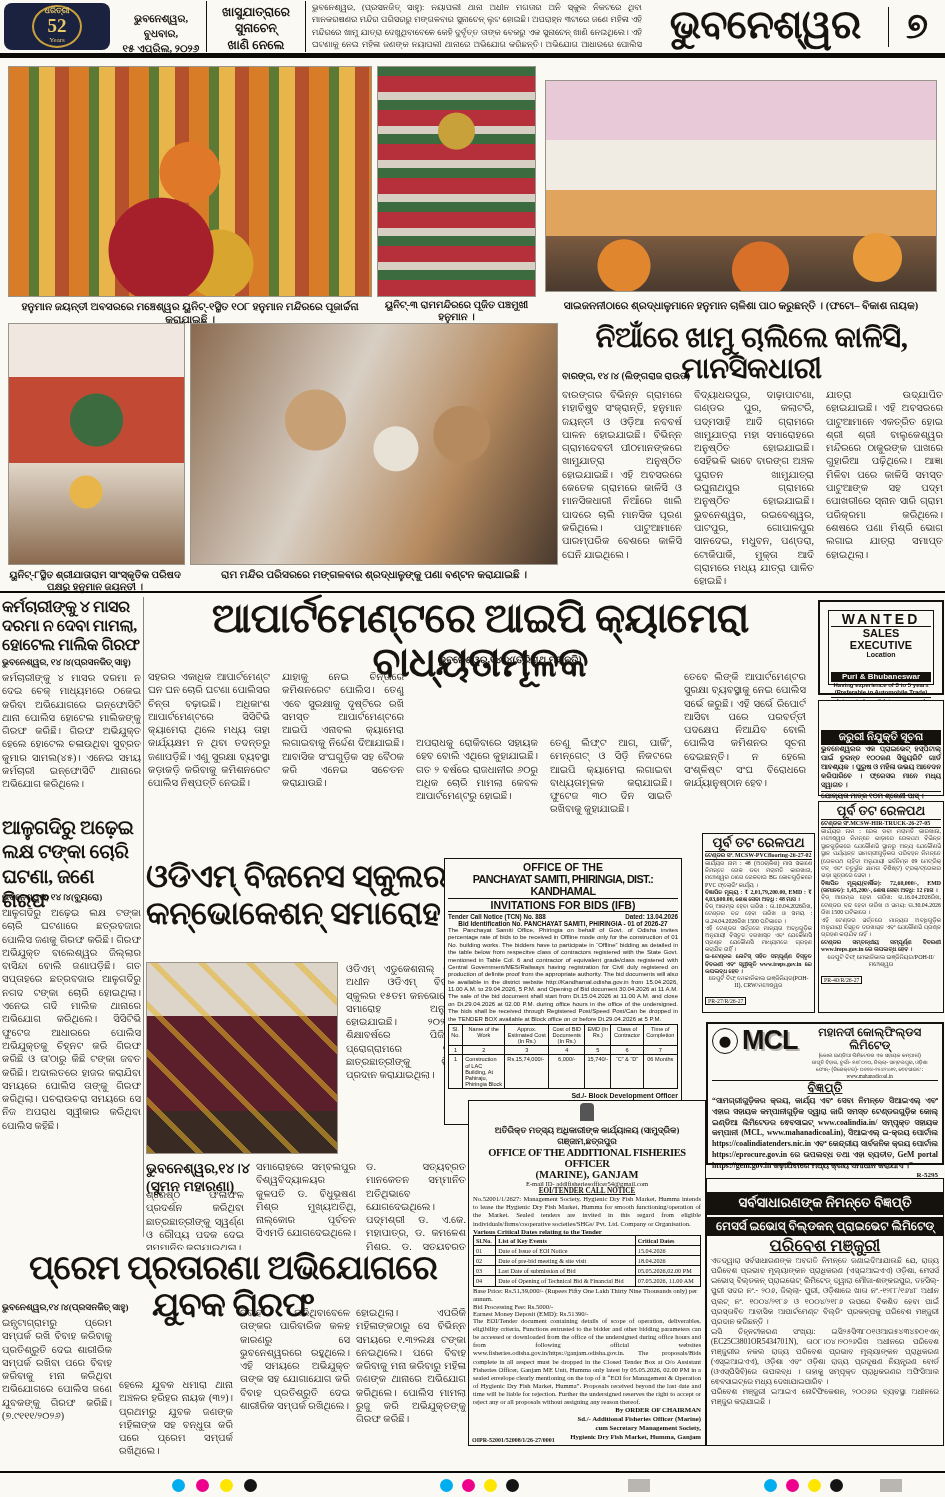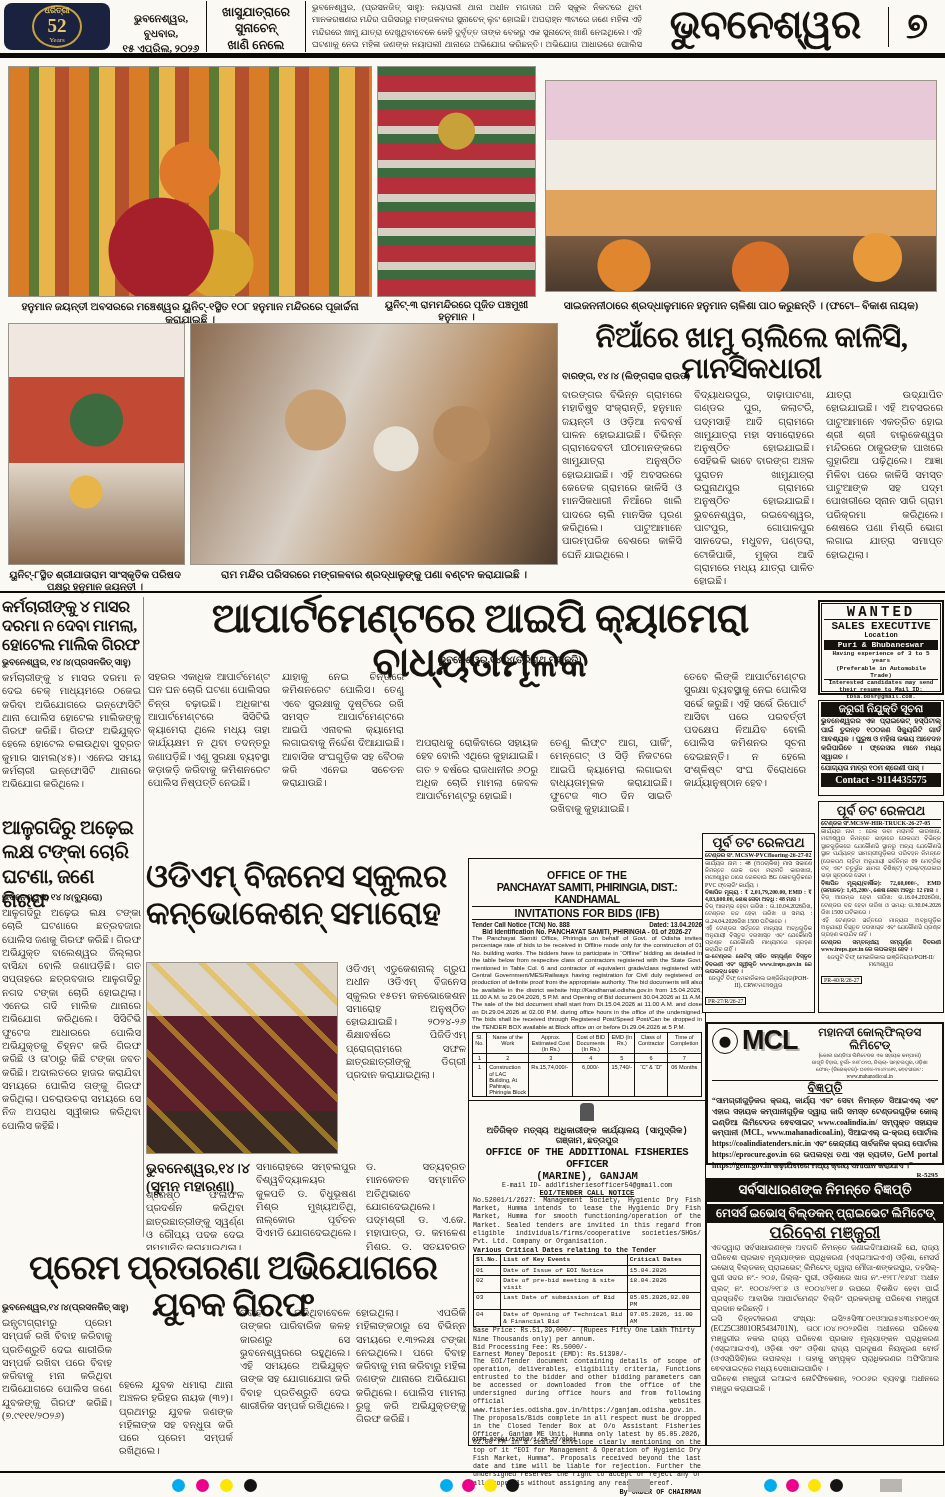--- a/index.html
+++ b/index.html
@@ -8,21 +8,21 @@
   .abs{position:absolute;box-sizing:border-box;}
   .c{text-align:center;}
   .j{text-align:justify;text-justify:inter-word;}
   .b{font-weight:bold;}
   .body-txt{font-size:10px;line-height:1.33;word-break:break-word;}
   .caption{font-size:10.5px;font-weight:bold;line-height:1.2;}
   .dateline{font-size:9.5px;font-weight:bold;}
   .rule{background:#0d0b08;}
   .photo{border:1px solid #9a948a;}
   .adbox{border:1.6px solid #15120d;background:#fbf9f4;}
-  .rev{background:#15120d;color:#fdfcf9;}
+  .rev{background:#15120d;color:#fdfcf9;margin-top:13px;}
   .headline{font-weight:bold;letter-spacing:-.5px;line-height:1.08;}
   table{border-collapse:collapse;width:100%;}
   td,th{border:.7px solid #15120d;padding:1px 2px;vertical-align:top;font-weight:normal;text-align:left;}
   .dot{position:absolute;width:13px;height:13px;border-radius:50%;top:1479px;}
   .gsq{position:absolute;width:22px;height:13px;top:1479px;background:#b9b6b2;}
   .vline{background:#15120d;}
 </style>
 </head>
 <body>
 
@@ -127,21 +127,21 @@
   <div class="abs j body-txt" style="left:256px;top:1160px;width:100px;height:90px;overflow:hidden;">ସମାରୋହରେ ସମ୍ବଲପୁର ବିଶ୍ୱବିଦ୍ୟାଳୟର କୁଳପତି ଡ. ବିଧୁଭୂଷଣ ମିଶ୍ର ମୁଖ୍ୟଅତିଥି, ନାଲ୍‌କୋର ପୂର୍ବତନ ସିଏମଡି ଯୋଗଦେଇଥିଲେ।</div>
   <div class="abs j body-txt" style="left:366px;top:1160px;width:100px;height:90px;overflow:hidden;">ଡ. ସତ୍ୟବ୍ରତ ମାନକେତନ ସମ୍ମାନିତ ଅତିଥିଭାବେ ଯୋଗଦେଇଥିଲେ। ପଦ୍ମଶ୍ରୀ ଡ. ଏ.କେ. ମହାପାତ୍ର, ଡ. କମଳେଶ ମିଶ୍ର, ଡ. ସତ୍ୟବ୍ରତ ଭୂୟାଁ, ପି.କେ. ମହାନ୍ତି ଏବଂ ପି.କେ. ଦାଶ ପ୍ରମୁଖ ଉପସ୍ଥିତ ଥିଲେ।</div>
 
   <div class="abs c headline" style="left:2px;top:1250px;width:462px;font-size:34px;letter-spacing:-1px;">ପ୍ରେମ ପ୍ରତାରଣା ଅଭିଯୋଗରେ ଯୁବକ ଗିରଫ</div>
   <div class="abs dateline" style="left:2px;top:1302px;width:140px;font-size:9px;">ଭୁବନେଶ୍ୱର,୧୪।୪(ପ୍ରସନଜିତ୍ ସାହୁ)</div>
   <div class="abs j body-txt" style="left:2px;top:1316px;width:110px;height:142px;overflow:hidden;">ଇନ୍ସ୍ଟାଗ୍ରାମରୁ ପ୍ରେମ ସମ୍ପର୍କ ରଖି ବିବାହ କରିବାକୁ ପ୍ରତିଶ୍ରୁତି ଦେଇ ଶାରୀରିକ ସମ୍ପର୍କ ରଖିବା ପରେ ବିବାହ କରିବାକୁ ମନା କରିଥିବା ଅଭିଯୋଗରେ ପୋଲିସ ଜଣେ ଯୁବକଙ୍କୁ ଗିରଫ କରିଛି। (୭.୯୧୧୧/୨୦୨୬)</div>
   <div class="abs j body-txt" style="left:119px;top:1378px;width:114px;height:80px;overflow:hidden;">ହେଲେ ଯୁବକ ଧମାରା ଥାନା ଅଞ୍ଚଳର ହରିହର ନାୟକ (୩୨)। ପ୍ରଥମରୁ ଯୁବକ ଜଣଙ୍କ ମହିଳାଙ୍କ ସହ ବନ୍ଧୁତା କରି ପରେ ପ୍ରେମ ସମ୍ପର୍କ ରଖିଥିଲେ।</div>
   <div class="abs j body-txt" style="left:240px;top:1306px;width:110px;height:152px;overflow:hidden;">ବିବାହ କରିଥିବାବେଳେ ତାଙ୍କର ପାରିବାରିକ କଳହ କାରଣରୁ ସେ ଭୁବନେଶ୍ୱରରେ ରହୁଥିଲେ। ଏହି ସମୟରେ ଅଭିଯୁକ୍ତ ତାଙ୍କ ସହ ଯୋଗାଯୋଗ କରି ବିବାହ ପ୍ରତିଶ୍ରୁତି ଦେଇ ଶାରୀରିକ ସମ୍ପର୍କ ରଖିଥିଲେ।</div>
   <div class="abs j body-txt" style="left:356px;top:1306px;width:110px;height:152px;overflow:hidden;">ହୋଇଥିଲା। ଏପରିକି ମହିଳାଙ୍କଠାରୁ ସେ ବିଭିନ୍ନ ସମୟରେ ୧.୩୨ଲକ୍ଷ ଟଙ୍କା ନେଇଥିଲେ। ପରେ ବିବାହ କରିବାକୁ ମନା କରିବାରୁ ମହିଳା ଜଣଙ୍କ ଥାନାରେ ଅଭିଯୋଗ କରିଥିଲେ। ପୋଲିସ ମାମଲା ରୁଜୁ କରି ଅଭିଯୁକ୍ତଙ୍କୁ ଗିରଫ କରିଛି।</div>
 
-  <div class="abs adbox" style="left:468px;top:858px;width:238px;height:267px;padding:10px 3px;font-family:'Liberation Sans',sans-serif;">
+  <div class="abs adbox" style="left:444px;top:858px;width:238px;height:267px;padding:2px 3px;font-family:'Liberation Sans',sans-serif;">
     <div class="c b" style="font-size:10.5px;">OFFICE OF THE</div>
     <div class="c b" style="font-size:10.8px;letter-spacing:-.6px;">PANCHAYAT SAMITI, PHIRINGIA, DIST.: KANDHAMAL</div>
     <div class="c b" style="font-size:10.5px;border-top:1px solid #15120d;border-bottom:1px solid #15120d;margin:1px 0;">INVITATIONS FOR BIDS (IFB)</div>
     <div style="display:flex;justify-content:space-between;font-size:6.3px;font-weight:bold;">
       <span>Tender Call Notice (TCN) No. 888</span>
       <span>Dated: 13.04.2026</span>
     </div>
     <div class="c b" style="font-size:6.4px;">Bid Identification No. PANCHAYAT SAMITI, PHIRINGIA - 01 of 2026-27</div>
     <div class="j" style="font-size:6.05px;line-height:1.22;">The Panchayat Samiti Office, Phiringia on behalf of Govt. of Odisha invites percentage rate of bids to be received in Offline mode only for the construction of 01 No. building works. The bidders have to participate in “Offline” bidding as detailed in the table below from respecitve class of contractors registered with the State Govt. mentioned in Table Col. 6 and contractor of equivalent grade/class registered with Central Government/MES/Railways having registration for Civil duly registered on production of definite proof from the appropriate authority. The bid documents will also be available in the district website http://Kandhamal.odisha.gov.in from 15.04.2026, 11.00 A.M. to 29.04.2026, 5 P.M. and Opening of Bid document 30.04.2026 at 11 A.M. The sale of the bid document shall start from Dt.15.04.2026 at 11.00 A.M. and close on Dt.29.04.2026 at 02.00 P.M. during office hours in the office of the undersigned. The bids shall be received through Registered Post/Speed Post/Can be dropped in the TENDER BOX available at Block office on or before Dt.29.04.2026 at 5 P.M.</div>
     <table style="font-size:5.6px;line-height:1.1;margin-top:1px;">
@@ -174,21 +174,21 @@
         <td class="c">06 Months</td>
       </tr>
     </tbody>
       </table>
     <div class="b" style="font-size:7px;text-align:right;margin-top:2px;line-height:1.3;">
       <div>Sd./- Block Development Officer</div>
       <div>Panchayat Samiti, Phiringia</div>
     </div>
   </div>
 
-  <div class="abs adbox" style="left:468px;top:1100px;width:238px;height:346px;padding:2px 4px;font-family:Liberation Mono, monospace;">
+  <div class="abs adbox" style="left:468px;top:1100px;width:238px;height:346px;padding:2px 4px;font-family:Liberation Serif, serif;">
     <div class="c"><span style="display:inline-block;width:14px;height:18px;background:#555;border-radius:4px 4px 0 0;"></span></div>
     <div class="c b" style="font-size:8.6px;">ଅତିରିକ୍ତ ମତ୍ସ୍ୟ ଅଧିକାରୀଙ୍କ କାର୍ଯ୍ୟାଳୟ (ସାମୁଦ୍ରିକ) ଗଞ୍ଜାମ,ଛତ୍ରପୁର</div>
     <div class="c b" style="font-size:10.6px;letter-spacing:-.4px;">OFFICE OF THE ADDITIONAL FISHERIES OFFICER</div>
     <div class="c b" style="font-size:10.6px;">(MARINE), GANJAM</div>
     <div class="c" style="font-size:6.6px;">E-mail ID- addlfisheriesofficer54@gmail.com</div>
     <div class="c b" style="font-size:7.2px;text-decoration:underline;">EOI/TENDER CALL NOTICE</div>
     <div class="j" style="font-size:6.6px;line-height:1.25;">No.52001/1/2627: Management Society, Hygienic Dry Fish Market, Humma intends to lease the Hygienic Dry Fish Market, Humma for smooth functioning/operation of the Market. Sealed tenders are invited in this regard from eligible individuals/firms/cooperative societies/SHGs/ Pvt. Ltd. Company or Organisation.</div>
     <div class="b" style="font-size:6.8px;">Various Critical Dates relating to the Tender</div>
     <table style="font-size:6.2px;line-height:1.15;">
       <tbody>
@@ -225,36 +225,36 @@
     <div class="j" style="font-size:6.55px;line-height:1.24;">The EOI/Tender document containing details of scope of operation, deliverables, eligibility criteria, Functions entrusted to the bidder and other bidding parameters can be accessed or downloaded from the office of the undersigned during office hours and from following official websites www.fisheries.odisha.gov.in/https://ganjam.odisha.gov.in. The proposals/Bids complete in all respect must be dropped in the Closed Tender Box at O/o Assistant Fisheries Officer, Ganjam ME Unit, Humma only latest by 05.05.2026, 02.00 PM in a sealed envelope clearly mentioning on the top of it “EOI for Management &amp; Operation of Hygienic Dry Fish Market, Humma”. Proposals received beyond the last date and time will be liable for rejection. Further the undersigned reserves the right to accept or reject any or all proposals without assigning any reason thereof.</div>
     <div class="b" style="font-size:6.8px;text-align:right;line-height:1.3;">
       <div>By ORDER OF CHAIRMAN</div>
       <div>Sd./- Additional Fisheries Officer (Marine)</div>
       <div>cum Secretary Management  Society,</div>
       <div>Hygienic Dry Fish Market, Humma, Ganjam</div>
     </div>
     <div style="position:absolute;left:3px;bottom:2px;font-size:6px;font-weight:bold;">OIPR-52001/52008/1/26-27/0001</div>
   </div>
 
-  <div class="abs adbox" style="left:818px;top:600px;width:126px;height:95px;border-width:2.2px;padding:1px;font-family:Liberation Mono, monospace;">
+  <div class="abs adbox" style="left:818px;top:600px;width:126px;height:95px;border-width:2.2px;padding:8px;font-family:Liberation Sans, sans-serif;">
     <div style="border:1px solid #15120d;height:100%;box-sizing:border-box;padding:1px 2px;">
       <div class="c b" style="font-size:14px;letter-spacing:3px;line-height:1;">WANTED</div>
       <div class="c b" style="font-size:11px;border-top:1px solid #15120d;line-height:1.1;">SALES EXECUTIVE</div>
       <div class="c b" style="font-size:7px;line-height:1.1;">Location</div>
       <div class="c b rev" style="font-size:8px;line-height:1.3;">Puri &amp; Bhubaneswar</div>
       <div class="c b" style="font-size:6px;line-height:1.2;">
         <div>Having experience of 3 to 5 years</div>
           <div>(Preferable in Automobile Trade)</div>
       </div>
       <div class="c b" style="font-size:5.8px;line-height:1.2;border-top:1px solid #15120d;">Interested candidates may send their resume to Mail ID: tbsa.bbsr@gmail.com.</div>
       <div class="c b rev" style="font-size:9px;line-height:1.35;margin-top:1px;">Contact - 8117894598</div>
     </div>
   </div>
 
-  <div class="abs adbox" style="left:818px;top:700px;width:126px;height:96px;padding:1px 2px;">
+  <div class="abs adbox" style="left:818px;top:700px;width:126px;height:96px;padding:16px 2px;">
     <div class="c b rev" style="font-size:10.5px;line-height:1.4;">ଜରୁରୀ ନିଯୁକ୍ତି ସୂଚନା</div>
     <div class="j b" style="font-size:7px;line-height:1.3;">ଭୁବନେଶ୍ୱରର ଏକ ପ୍ରାଇଭେଟ୍ ହସ୍ପିଟାଲ୍ ପାଇଁ ତୁରନ୍ତ ୧୦୦ଜଣ ସିକ୍ୟୁରିଟି ଗାର୍ଡ ଆବଶ୍ୟକ । ପୁରୁଷ ଓ ମହିଳା ଉଭୟ ଆବେଦନ କରିପାରିବେ । ଫ୍ରେସର ମାନେ ମଧ୍ୟ ସ୍ୱାଗତ ।</div>
     <div class="b" style="font-size:7px;border-top:1px solid #15120d;margin-top:1px;">ଯୋଗ୍ୟତା ମାତ୍ର ୧୦ମ ଶ୍ରେଣୀ ପାସ୍ ।</div>
     <div class="c b rev" style="font-size:10px;line-height:1.4;margin-top:1px;">Contact - 9114435575</div>
   </div>
 
   <div class="abs adbox" style="left:818px;top:801px;width:126px;height:212px;padding:1px 2px;">
     <div class="c b" style="font-size:13px;border-bottom:1px solid #15120d;">ପୂର୍ବ ତଟ ରେଳପଥ</div>
     <div class="b" style="font-size:6px;border-bottom:.6px solid #15120d;">ଟେଣ୍ଡର ସଂ.MCSW-HIR-TRUCK-26-27-05</div>
     <div class="j" style="font-size:5.9px;line-height:1.25;">କାର୍ଯ୍ୟର ନାମ : ରେଳ ଡବା ମରାମତି କାରଖାନା, ମଞ୍ଚେଶ୍ୱର ନିମନ୍ତେ ଭାଡ଼ାରେ ରେଳପଥ ବିଭିନ୍ନ ସ୍ଥାନଗୁଡ଼ିକରେ ଯେକୌଣସି ସ୍ଥାନରୁ ଅନ୍ୟ ଯେକୌଣସି ସ୍ଥାନ ପର୍ଯ୍ୟନ୍ତ ସାମଗ୍ରୀଗୁଡ଼ିକର ପରିବହନ ନିମନ୍ତେ (ରେଳପଥ ଚାହିଦା ଅନୁଯାୟୀ ସର୍ବନିମ୍ନ 09 ମେଟ୍ରିକ୍ ଟନ୍ ଏବଂ ଚତୁର୍ଭୁଜ କ୍ଷମତା ବିଶିଷ୍ଟ) ଟ୍ରକ୍/ଟ୍ରେଲର ଭଡ଼ା ସୂତ୍ରରେ ସେବା ।</div>

